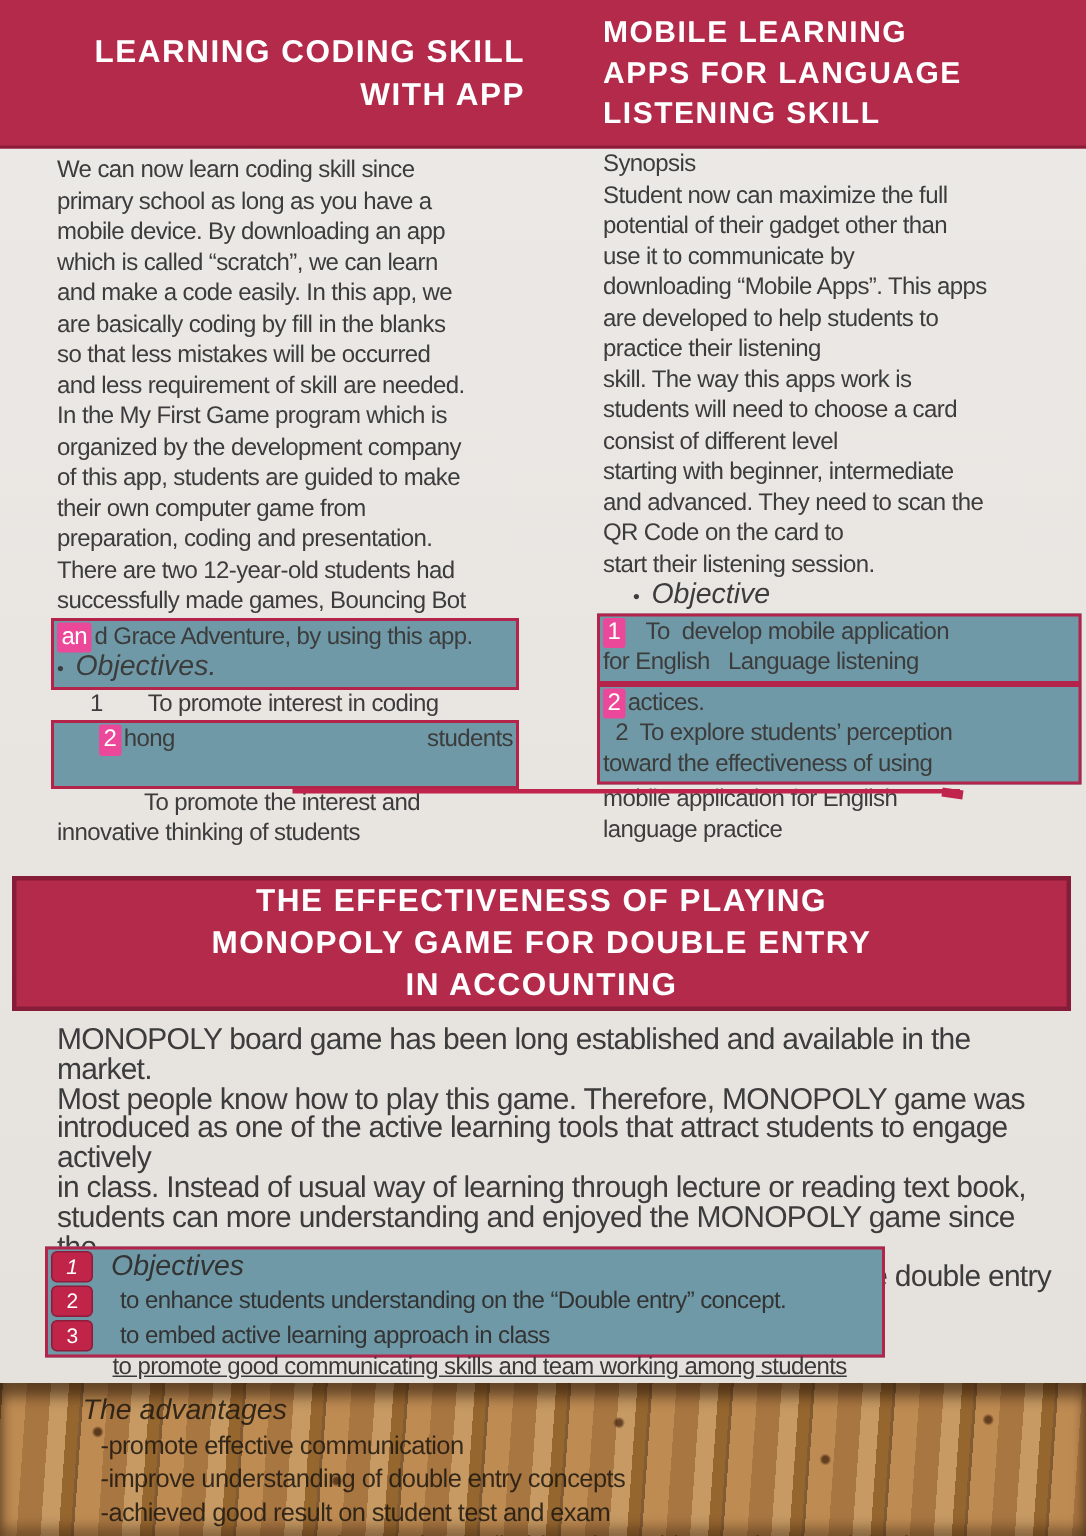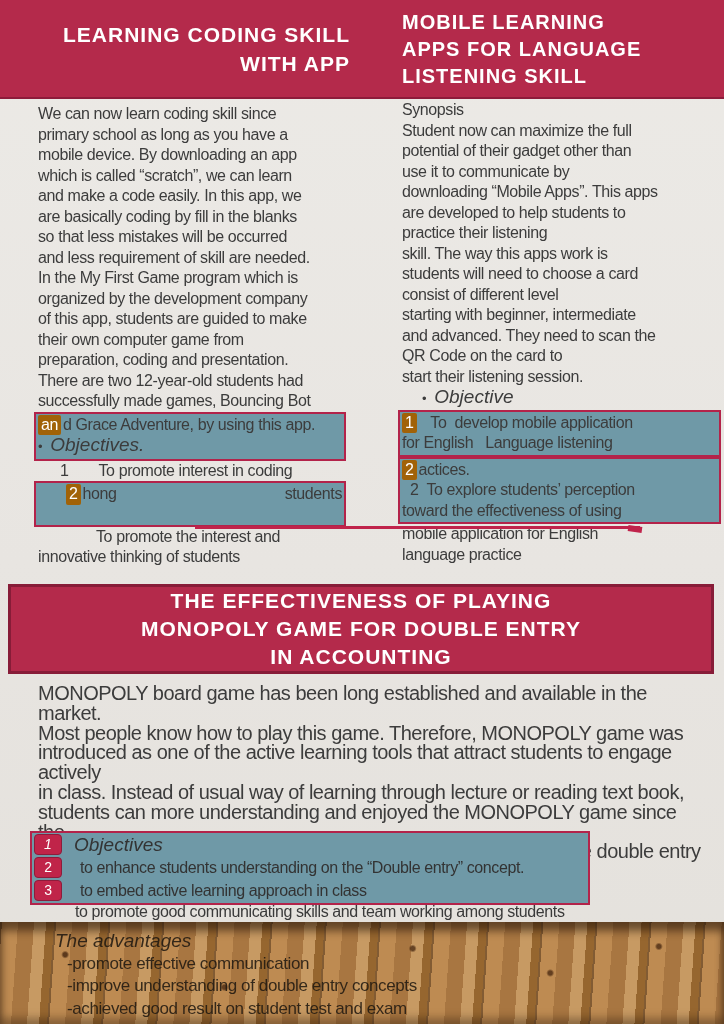--- a/index.html
+++ b/index.html
@@ -12,21 +12,21 @@
   .top-band{position:absolute;left:0;top:0;width:724px;height:97px;background:#B42A4B;border-bottom:2px solid #8D1C3B;}
   .hdr{position:absolute;color:#FFFFFF;font-weight:bold;white-space:pre-line;}
   .hdr-left{left:14px;top:20px;width:336px;text-align:right;font-size:21px;line-height:29px;letter-spacing:1px;}
   .hdr-right{left:402px;top:9px;width:310px;text-align:left;font-size:20px;line-height:27px;letter-spacing:1px;}
   
   .colL{position:absolute;left:38px;top:104px;width:304px;font-size:16px;line-height:20.5px;letter-spacing:-0.4px;}
   .colR{position:absolute;left:402px;top:100px;width:315px;font-size:16px;line-height:20.5px;letter-spacing:-0.4px;}
   .pre{white-space:pre-wrap;}
   
   .mark{background:#6F99A7;border:2px solid #B3234A;margin-left:-4px;margin-right:-4px;padding:1px 2px 1px 2px;position:relative;}
-  .tag{display:inline-block;background:#a16207;color:#FFFFFF;font-weight:normal;padding:0 3px;margin-right:2px;border-radius:2px;}
+  .tag{display:inline-block;background:#ec4899;color:#FFFFFF;font-weight:normal;padding:0 3px;margin-right:2px;border-radius:2px;}
   .obj-it{font-style:italic;font-size:19px;letter-spacing:0;margin-top:16px;}
   .bullet{font-size:13px;}
   .row-split{display:flex;justify-content:space-between;margin-left:28px;}
   .blank-line{height:19px;}
   .num-item{padding-left:22px;}
   .num-item .gap{display:inline-block;width:30px;}
   .indent58{padding-left:58px;}
   .indent20{padding-left:20px;}
   
   .strike-long{position:absolute;left:195px;top:526px;width:445px;height:3px;background:#C0234B;}
@@ -35,21 +35,21 @@
   .banner{position:absolute;left:8px;top:584px;width:700px;height:84px;background:#B42A4B;border:3px solid #871C38;
           display:flex;align-items:center;justify-content:center;}
   .banner-text{color:#FFFFFF;font-weight:bold;font-size:21px;line-height:28px;letter-spacing:1px;text-align:center;white-space:pre-line;}
   
   .mono-body{position:absolute;left:38px;top:684px;width:665px;font-size:20px;line-height:19.8px;letter-spacing:-0.5px;white-space:pre-wrap;}
   .mono-box{position:absolute;left:30px;top:831px;width:556px;height:70px;background:#6F99A7;border:2px solid #B3234A;}
   .mono-row{position:relative;height:23px;line-height:23px;padding-left:48px;font-size:16px;letter-spacing:-0.4px;color:#333333;}
   .mono-row .tag2{position:absolute;left:2px;top:1px;width:26px;height:19px;line-height:19px;text-align:center;background:#C02449;color:#fff;
                   border:1px solid #8D1C3B;border-radius:4px;font-size:14px;}
   .mono-row.r1{font-style:italic;font-size:19px;padding-left:42px;letter-spacing:0;}
-  .mono-after{position:absolute;left:75px;top:903px;width:640px;font-size:16px;letter-spacing:-0.4px;color:#3A3A3A;}
+  .mono-after{position:absolute;left:75px;top:903px;width:640px;font-size:16px;letter-spacing:-0.4px;color:#3A3A3A;text-decoration:underline;}
   
   .wood{position:absolute;left:0;top:922px;width:724px;height:102px;
     background-image:
       radial-gradient(circle at 9% 32%, rgba(60,30,10,.75) 0 2px, transparent 4px),
       radial-gradient(circle at 31% 64%, rgba(60,30,10,.7) 0 2px, transparent 4px),
       radial-gradient(circle at 57% 26%, rgba(60,30,10,.7) 0 2px, transparent 4px),
       radial-gradient(circle at 76% 50%, rgba(60,30,10,.7) 0 2px, transparent 4px),
       radial-gradient(circle at 91% 24%, rgba(60,30,10,.7) 0 2px, transparent 4px),
       repeating-linear-gradient(94deg, rgba(40,20,5,.40) 0 2px, rgba(255,255,255,0) 2px 54px),
       repeating-linear-gradient(94deg, #BE8B52 0 18px, #A87641 18px 34px, #C79A63 34px 46px, #96662F 46px 54px);

